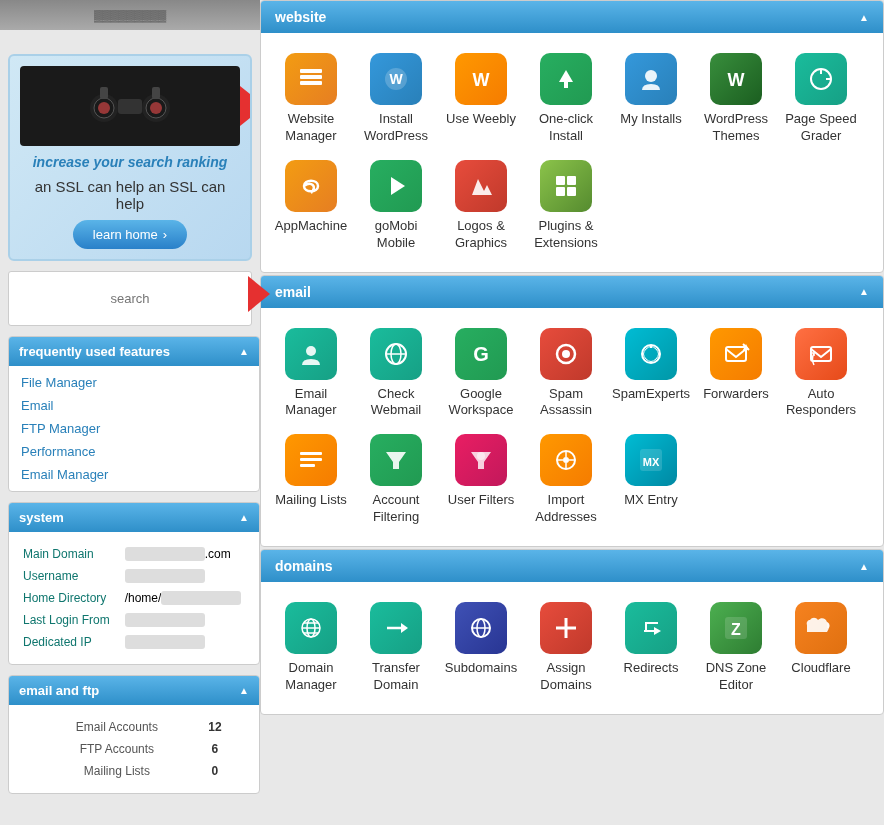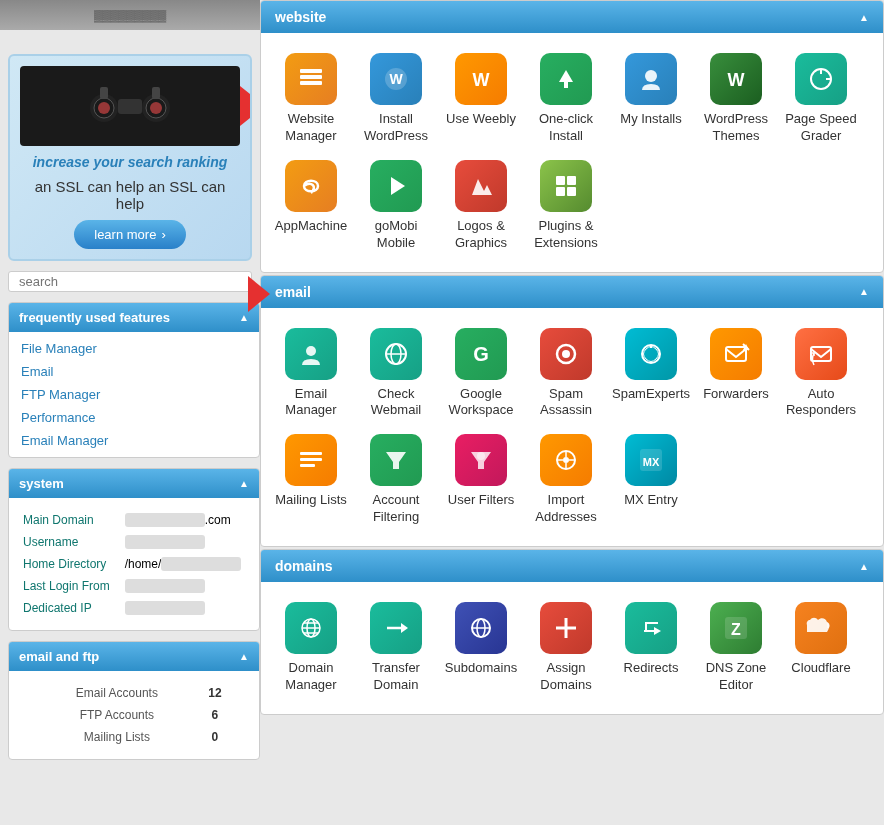--- a/index.html
+++ b/index.html
@@ -70,25 +70,26 @@
       align-items: center;
       gap: 5px;
     }
 
     .search-box {
       margin: 0 8px 10px 8px;
       position: relative;
     }
     .search-box input {
       width: 100%;
-      padding: 2px 10px;
+      padding: 19px 10px;
       border: 1px solid #ccc;
       border-radius: 3px;
       font-size: 13px;
       color: #15803d;
+      text-align: center;
     }
     .search-arrow {
       position: absolute;
       top: -5px;
       right: -20px;
       width: 0;
       height: 0;
       border-top: 18px solid transparent;
       border-bottom: 18px solid transparent;
       border-left: 22px solid #e53030;
@@ -280,21 +281,21 @@
       </svg>
     </div>
     <div class="ssl-text">
       <span>increase your search ranking</span>
     </div>
     <div style="font-size:15px;color:#333;margin-bottom:8px;">
       <data-bind>an SSL can help</data-bind>
       an SSL can help
     </div>
     <button class="learn-more-btn">
-      <span>learn more</span>
+      <span>learn home</span>
       <span>›</span>
     </button>
   </div>
 
   <div class="search-box" style="position:relative;">
     <input type="text" placeholder="search" style="">
     <div class="search-arrow" style="position:absolute;top:5px;right:-18px;"></div>
   </div>
 
   <div class="sidebar-section">

